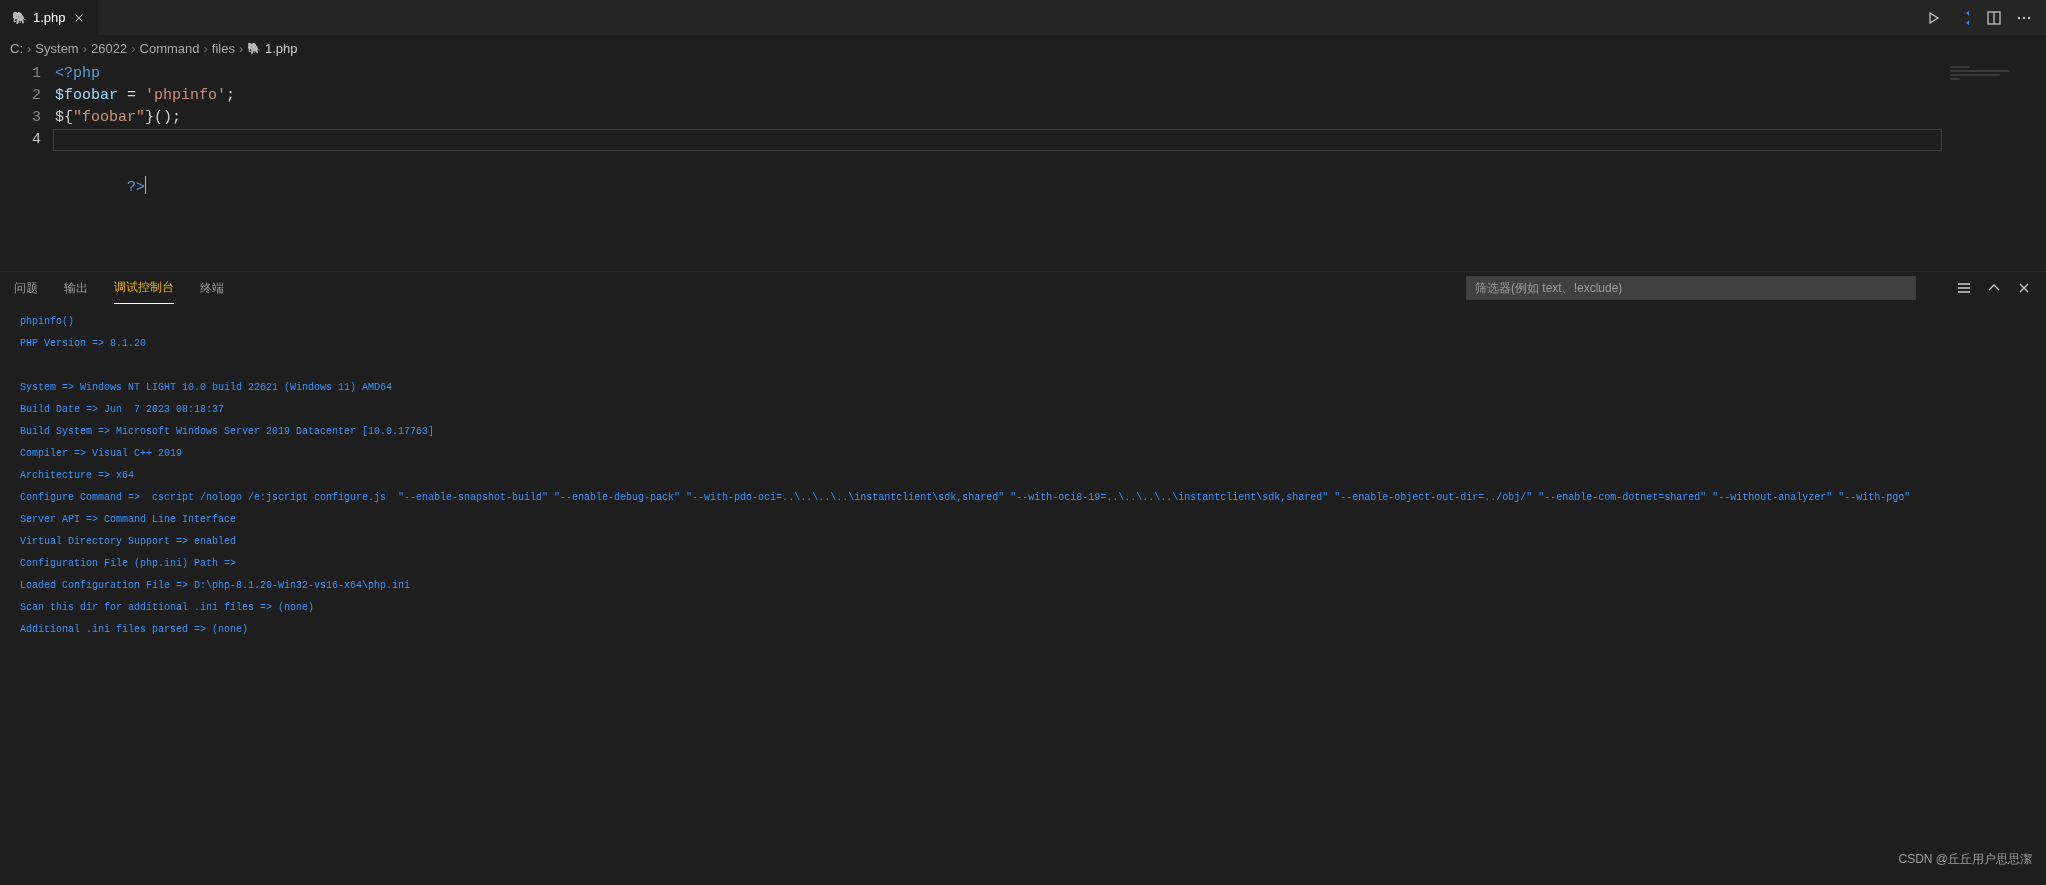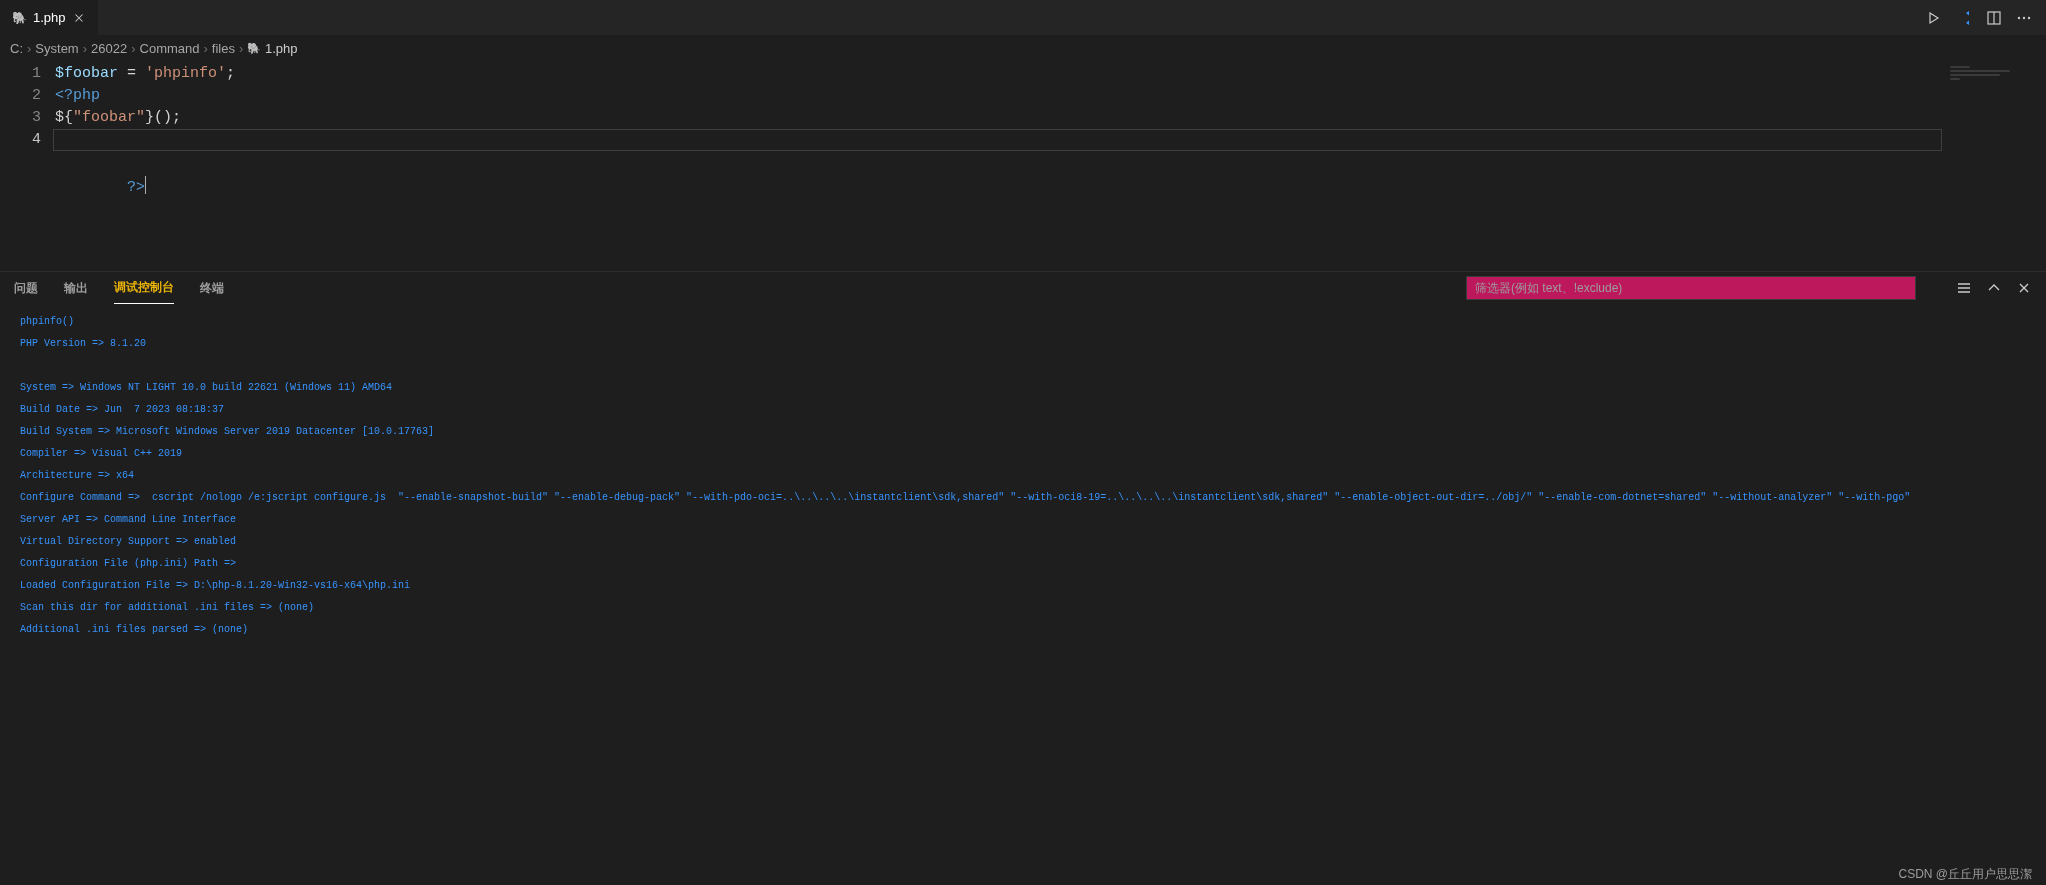--- a/index.html
+++ b/index.html
@@ -39,32 +39,32 @@
   .tok-var { color: #9cdcfe; }
   .tok-string { color: #ce9178; }
   .tok-punct { color: #d4d4d4; }
   .tok-dollar { color: #d4d4d4; }
   .minimap { width: 100px; background: #1e1e1e; display: flex; flex-direction: column; padding-top: 4px; }
   .mm-line { height: 2px; margin: 1px 4px; background: #3a3a3a; border-radius: 1px; }
 
   
   .panel { flex: 1; display: flex; flex-direction: column; background: #1e1e1e; border-top: 1px solid #2d2d2d; min-height: 0; }
   .panel-tabs { display: flex; align-items: center; height: 33px; border-bottom: 1px solid #1e1e1e; padding: 0 14px; gap: 26px; font-size: 12px; color: #9d9d9d; }
-  .ptab { height: 100%; display: flex; align-items: center; cursor: pointer; font-weight: bold; }
+  .ptab { height: 100%; display: flex; align-items: center; cursor: pointer; }
   .ptab.active { color: #eab308; border-bottom: 1px solid #ffffff; }
   .panel-tabs-spacer { flex: 1; }
-  .filter-input { background: #be185d; border: 1px solid #3c3c3c; color: #cccccc; height: 24px; width: 450px; padding: 0 8px; font-size: 12px; outline: none; border-radius: 0; }
+  .filter-input { background: #404040; border: 1px solid #3c3c3c; color: #cccccc; height: 24px; width: 450px; padding: 0 8px; font-size: 12px; outline: none; border-radius: 0; }
   .filter-input::placeholder { color: #9d9d9d; }
   .panel-actions { display: flex; align-items: center; gap: 14px; margin-left: 14px; color: #cccccc; }
   .panel-actions .pact { cursor: pointer; display: inline-flex; }
   .panel-actions svg { width: 16px; height: 16px; }
 
   .debug-console { flex: 1; overflow: auto; padding: 6px 20px 10px 20px; font-family: Consolas, "Courier New", monospace; font-size: 10px; line-height: 22px; color: #3794ff; white-space: pre-wrap; word-break: break-all; }
 
-  .watermark { position: fixed; right: 14px; bottom: 2px; color: #9d9d9d; font-size: 12px; font-family: "Segoe UI", sans-serif; }
+  .watermark { position: fixed; right: 14px; bottom: 17px; color: #9d9d9d; font-size: 12px; font-family: "Segoe UI", sans-serif; }
   svg { display: block; }
 </style>
 </head>
 <body>
 
 <div class="root">
 
   <div class="tabbar">
     <div class="tab">
       <span class="file-icon-php">🐘</span>
@@ -121,22 +121,22 @@
   </div>
 
   <div class="editor-wrap">
     <div class="gutter">
       <div class="ln">1</div>
       <div class="ln">2</div>
       <div class="ln">3</div>
       <div class="ln active">4</div>
     </div>
     <div class="code">
+      <div class="code-line"><span class="tok-keyword">&lt;?php</span></div>
       <div class="code-line"><span class="tok-var">$foobar</span><span class="tok-punct"> = </span><span class="tok-string">'phpinfo'</span><span class="tok-punct">;</span></div>
-      <div class="code-line"><span class="tok-keyword">&lt;?php</span></div>
       <div class="code-line"><span class="tok-dollar">$</span><span class="tok-punct">{</span><span class="tok-string">"foobar"</span><span class="tok-punct">}</span><span class="tok-punct">(</span><span class="tok-punct">)</span><span class="tok-punct">;</span></div>
       <div class="code-line current">
         <div class="current-frame"></div>
         <span class="tok-keyword">?&gt;</span><span class="cursor"></span>
       </div>
     </div>
     <div class="minimap">
       <div class="mm-line" style="width:20px"></div>
       <div class="mm-line" style="width:60px"></div>
       <div class="mm-line" style="width:50px"></div>

